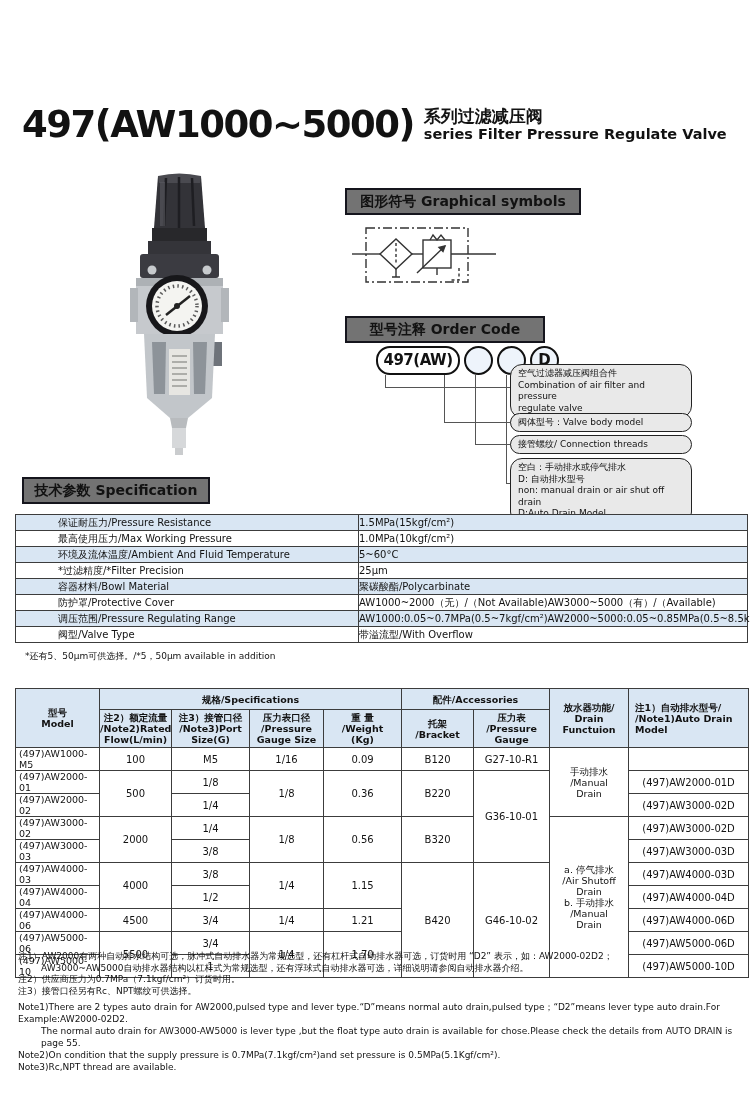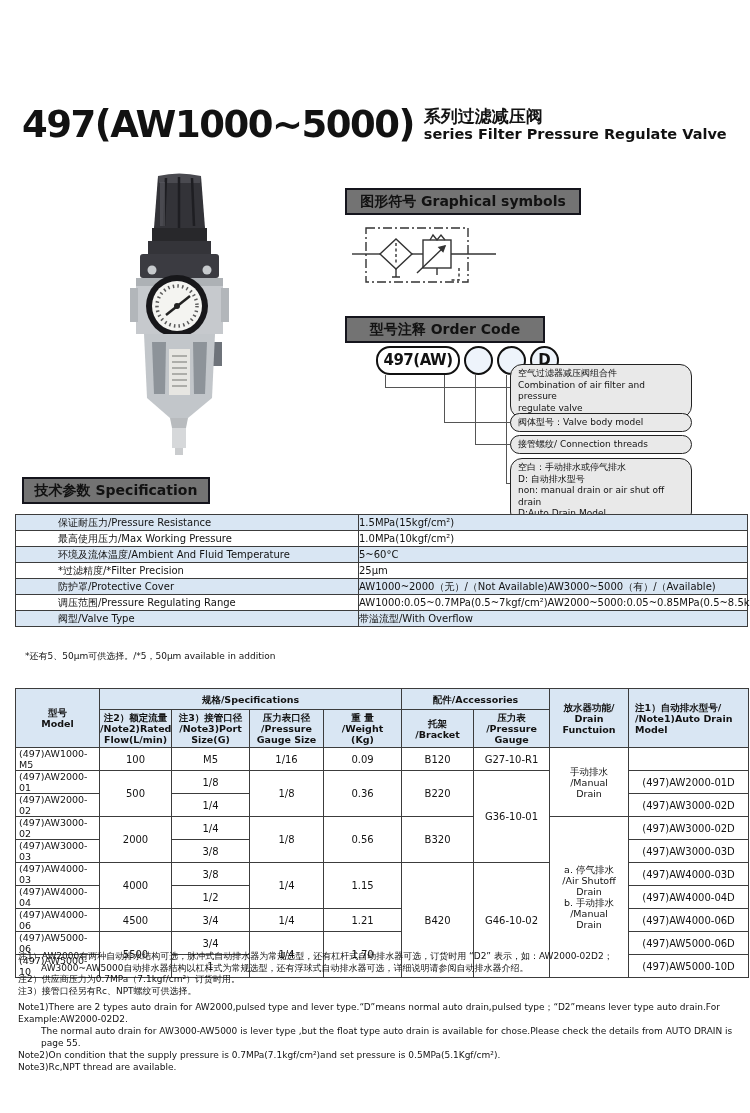--- a/index.html
+++ b/index.html
@@ -175,20 +175,24 @@
         </tr>
       <tr>
           <td class="lbl">环境及流体温度/Ambient And Fluid Temperature</td>
           <td class="val">5~60°C</td>
         </tr>
       <tr>
           <td class="lbl">*过滤精度/*Filter Precision</td>
           <td class="val">25μm</td>
         </tr>
       <tr>
+          <td class="lbl">容器材料/Bowl Material</td>
+          <td class="val">聚碳酸酯/Polycarbinate</td>
+        </tr>
+      <tr>
           <td class="lbl">防护罩/Protective Cover</td>
           <td class="val">AW1000~2000（无）/（Not Available)AW3000~5000（有）/（Available)</td>
         </tr>
       <tr>
           <td class="lbl">调压范围/Pressure Regulating Range</td>
           <td class="val">AW1000:0.05~0.7MPa(0.5~7kgf/cm²)AW2000~5000:0.05~0.85MPa(0.5~8.5kgf/cm²)</td>
         </tr>
       <tr>
           <td class="lbl">阀型/Valve Type</td>
           <td class="val">带溢流型/With Overflow</td>

